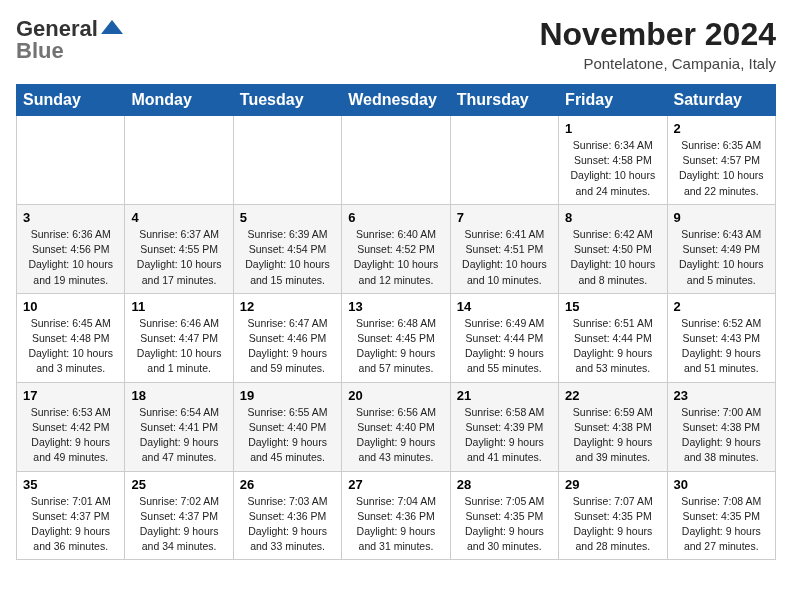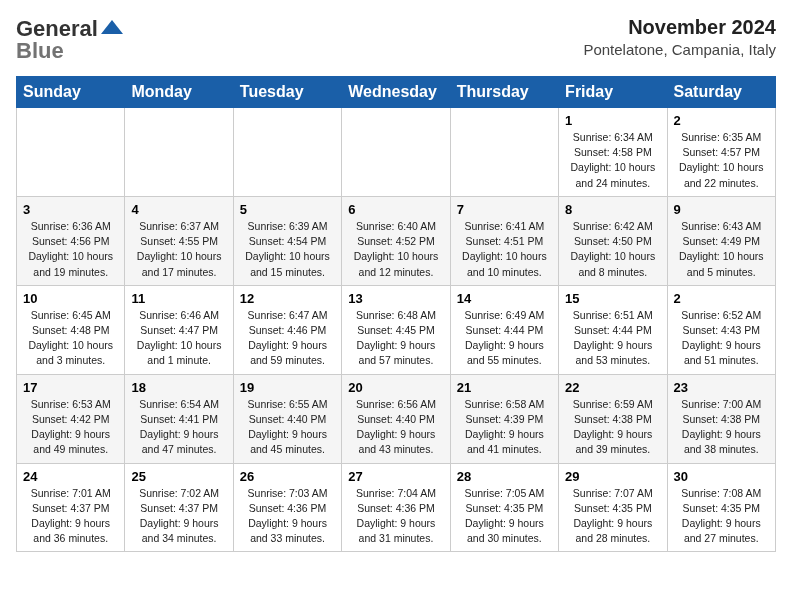--- a/index.html
+++ b/index.html
@@ -24,21 +24,21 @@
     }
     .logo-arrow {
       width: 22px;
       height: 14px;
       margin-left: 2px;
     }
     .title-area {
       text-align: right;
     }
     .month-title {
-      font-size: 20px;
+      font-size: 32px;
       font-weight: bold;
       color: #222;
     }
     .location {
       font-size: 15px;
       color: #444;
       margin-top: 2px;
     }
     table {
       width: 100%;
@@ -216,21 +216,21 @@
           <span class="day-num">22</span>
           <div class="day-info">Sunrise: 6:59 AM<br>Sunset: 4:38 PM<br>Daylight: 9 hours and 39 minutes.</div>
         </td>
         <td>
           <span class="day-num">23</span>
           <div class="day-info">Sunrise: 7:00 AM<br>Sunset: 4:38 PM<br>Daylight: 9 hours and 38 minutes.</div>
         </td>
       </tr>
       <tr>
         <td>
-          <span class="day-num">24</span>
+          <span class="day-num">35</span>
           <div class="day-info">Sunrise: 7:01 AM<br>Sunset: 4:37 PM<br>Daylight: 9 hours and 36 minutes.</div>
         </td>
         <td>
           <span class="day-num">25</span>
           <div class="day-info">Sunrise: 7:02 AM<br>Sunset: 4:37 PM<br>Daylight: 9 hours and 34 minutes.</div>
         </td>
         <td>
           <span class="day-num">26</span>
           <div class="day-info">Sunrise: 7:03 AM<br>Sunset: 4:36 PM<br>Daylight: 9 hours and 33 minutes.</div>
         </td>

